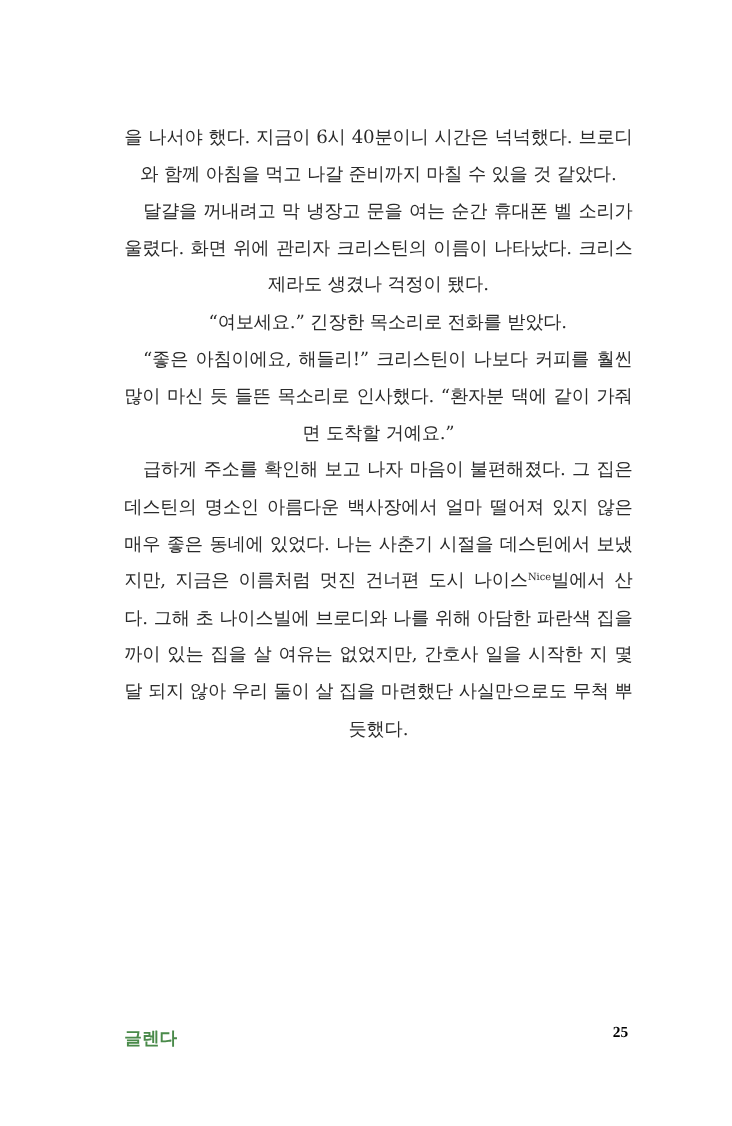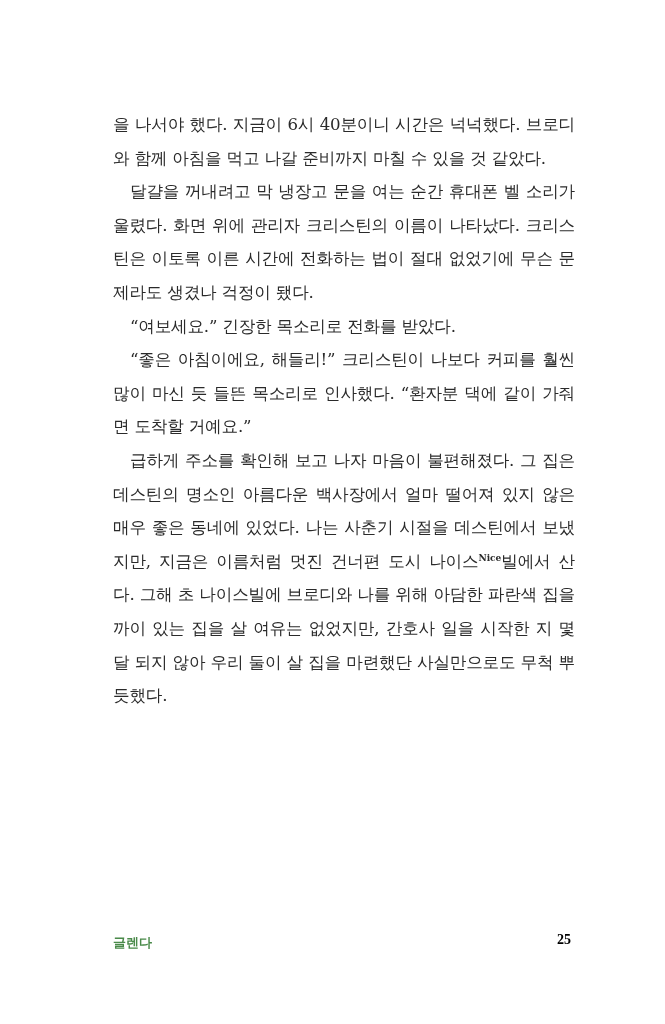--- a/index.html
+++ b/index.html
@@ -26,42 +26,42 @@
       left: 113px;
       top: 108px;
       width: 462px;
     }
     .line {
       height: 33.6px;
       line-height: 33.6px;
       font-size: 16.6px;
       white-space: nowrap;
       letter-spacing: -0.2px;
+      text-align: center;
     }
     .line.justify {
       text-align: justify;
       text-align-last: justify;
     }
     .line.indent {
       padding-left: 17px;
     }
     sup.tiny {
       font-size: 9px;
       vertical-align: 6px;
       line-height: 0;
       letter-spacing: 0;
-      font-weight: bold;
     }
     .footer-title {
       position: absolute;
       left: 113px;
       top: 934px;
       font-family: "DejaVu Sans", "Liberation Sans", sans-serif;
       font-weight: bold;
-      font-size: 13px;
+      font-size: 16px;
       color: #4a8a4a;
     }
     .page-number {
       position: absolute;
       right: 94px;
       top: 932px;
       font-family: "Liberation Serif", "DejaVu Serif", serif;
       font-weight: bold;
       font-size: 14px;
       color: #000000;
@@ -69,21 +69,20 @@
   </style>
 </head>
 <body>
 
 <div class="page">
   <div class="body-text">
     <div class="line justify">을 나서야 했다. 지금이 6시 40분이니 시간은 넉넉했다. 브로디</div>
     <div class="line">와 함께 아침을 먹고 나갈 준비까지 마칠 수 있을 것 같았다.</div>
     <div class="line justify indent">달걀을 꺼내려고 막 냉장고 문을 여는 순간 휴대폰 벨 소리가</div>
     <div class="line justify">울렸다. 화면 위에 관리자 크리스틴의 이름이 나타났다. 크리스</div>
-    <div class="line justify">틴은 이토록 이른 시간에 전화하는 법이 절대 없었기에 무슨 문</div>
     <div class="line">제라도 생겼나 걱정이 됐다.</div>
     <div class="line indent">“여보세요.” 긴장한 목소리로 전화를 받았다.</div>
     <div class="line justify indent">“좋은 아침이에요, 해들리!” 크리스틴이 나보다 커피를 훨씬</div>
     <div class="line justify">많이 마신 듯 들뜬 목소리로 인사했다. “환자분 댁에 같이 가줘</div>
     <div class="line">면 도착할 거예요.”</div>
     <div class="line justify indent">급하게 주소를 확인해 보고 나자 마음이 불편해졌다. 그 집은</div>
     <div class="line justify">데스틴의 명소인 아름다운 백사장에서 얼마 떨어져 있지 않은</div>
     <div class="line justify">매우 좋은 동네에 있었다. 나는 사춘기 시절을 데스틴에서 보냈</div>
     <div class="line justify"><span>지만, 지금은 이름처럼 멋진 건너편 도시 나이스</span><sup class="tiny">Nice</sup><span>빌에서 산</span></div>
     <div class="line justify">다. 그해 초 나이스빌에 브로디와 나를 위해 아담한 파란색 집을</div>

